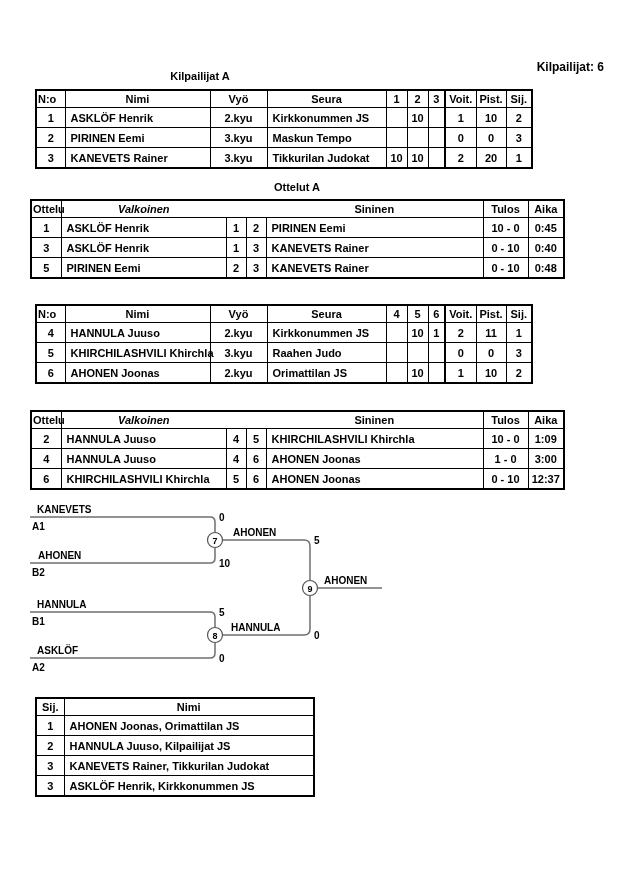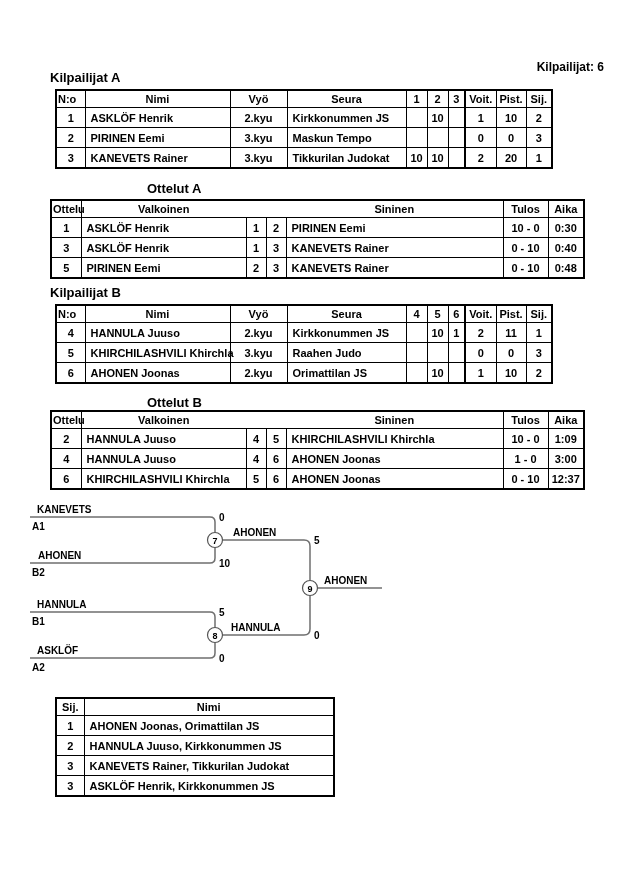--- a/index.html
+++ b/index.html
@@ -9,36 +9,36 @@
     overflow:hidden;
   }
   .title {
     position:absolute; top:22px; left:0; width:612px; text-align:center;
     font-size:21px; white-space:pre; letter-spacing:0.2px;
   }
   .comp-count {
     position:absolute; top:60px; right:26px; font-size:12px;
   }
   .sec-heading {
-    position:absolute; width:300px; font-size:13px; white-space:pre;
+    position:absolute; width:300px; text-align:center; font-size:11px; white-space:pre;
   }
   table.t {
     position:absolute; border-collapse:collapse; table-layout:fixed;
-    border:2px solid #000; background:#fff;margin-left:20px;
+    border:2px solid #000; background:#fff;
   }
   .t th, .t td {
     border:1px solid #000; font-weight:bold; font-size:11px;
     padding:0; height:19px; white-space:nowrap; overflow:visible;
   }
   .t th { height:16px; }
   .l { text-align:left; padding-left:5px !important; }
   .c { text-align:center; }
   .b2l { border-left:2px solid #000 !important; }
   .nb { border-left:none !important; border-right:none !important; }
-  .nbr { border-right:none !important; }
+  .nbr { border-right:none !important;font-style:italic; }
   svg text { font-family:"Liberation Sans", sans-serif; font-weight:bold; fill:#000; }
   .br-line { stroke:#6f6f6f; stroke-width:1.5; fill:none; }
   .br-circle { stroke:#555; stroke-width:1.2; fill:#fff; }
 </style>
 </head>
 <body>
 
 <div class="page">
 
   <div class="comp-count">Kilpailijat: 6</div>
@@ -134,21 +134,21 @@
       </tr>
     </thead>
     <tbody>
       <tr>
         <td class="c">1</td>
         <td class="l">ASKLÖF Henrik</td>
         <td class="c">1</td>
         <td class="c">2</td>
         <td class="l">PIRINEN Eemi</td>
         <td class="c">10 - 0</td>
-        <td class="c">0:30</td>
+        <td class="c">0:45</td>
       </tr>
       <tr>
         <td class="c">3</td>
         <td class="l">ASKLÖF Henrik</td>
         <td class="c">1</td>
         <td class="c">3</td>
         <td class="l">KANEVETS Rainer</td>
         <td class="c">0 - 10</td>
         <td class="c">0:40</td>
       </tr>
@@ -157,21 +157,20 @@
         <td class="l">PIRINEN Eemi</td>
         <td class="c">2</td>
         <td class="c">3</td>
         <td class="l">KANEVETS Rainer</td>
         <td class="c">0 - 10</td>
         <td class="c">0:48</td>
       </tr>
     </tbody>
   </table>
 
-  <div class="sec-heading" style="left:50px; top:285px;">Kilpailijat B</div>
   <table class="t" style="left:35px; top:304px; width:496px;">
     <colgroup>
       <col style="width:29px">
         <col style="width:145px">
         <col style="width:57px">
         <col style="width:119px">
       <col style="width:21px">
         <col style="width:21px">
         <col style="width:17px">
       <col style="width:31px">
@@ -225,21 +224,20 @@
         <td class="c"></td>
         <td class="c">10</td>
         <td class="c"></td>
         <td class="c b2l">1</td>
         <td class="c">10</td>
         <td class="c">2</td>
       </tr>
     </tbody>
   </table>
 
-  <div class="sec-heading" style="left:147px; top:395px;">Ottelut B</div>
   <table class="t" style="left:30px; top:410px; width:533px;">
     <colgroup>
       <col style="width:30px">
         <col style="width:165px">
         <col style="width:20px">
         <col style="width:20px">
       <col style="width:217px">
         <col style="width:45px">
         <col style="width:36px">
     </colgroup>
@@ -336,21 +334,21 @@
         <th class="c">Nimi</th>
       </tr>
     </thead>
     <tbody>
       <tr>
         <td class="c">1</td>
         <td class="l">AHONEN Joonas, Orimattilan JS</td>
       </tr>
       <tr>
         <td class="c">2</td>
-        <td class="l">HANNULA Juuso, Kirkkonummen JS</td>
+        <td class="l">HANNULA Juuso, Kilpailijat JS</td>
       </tr>
       <tr>
         <td class="c">3</td>
         <td class="l">KANEVETS Rainer, Tikkurilan Judokat</td>
       </tr>
       <tr>
         <td class="c">3</td>
         <td class="l">ASKLÖF Henrik, Kirkkonummen JS</td>
       </tr>
     </tbody>

